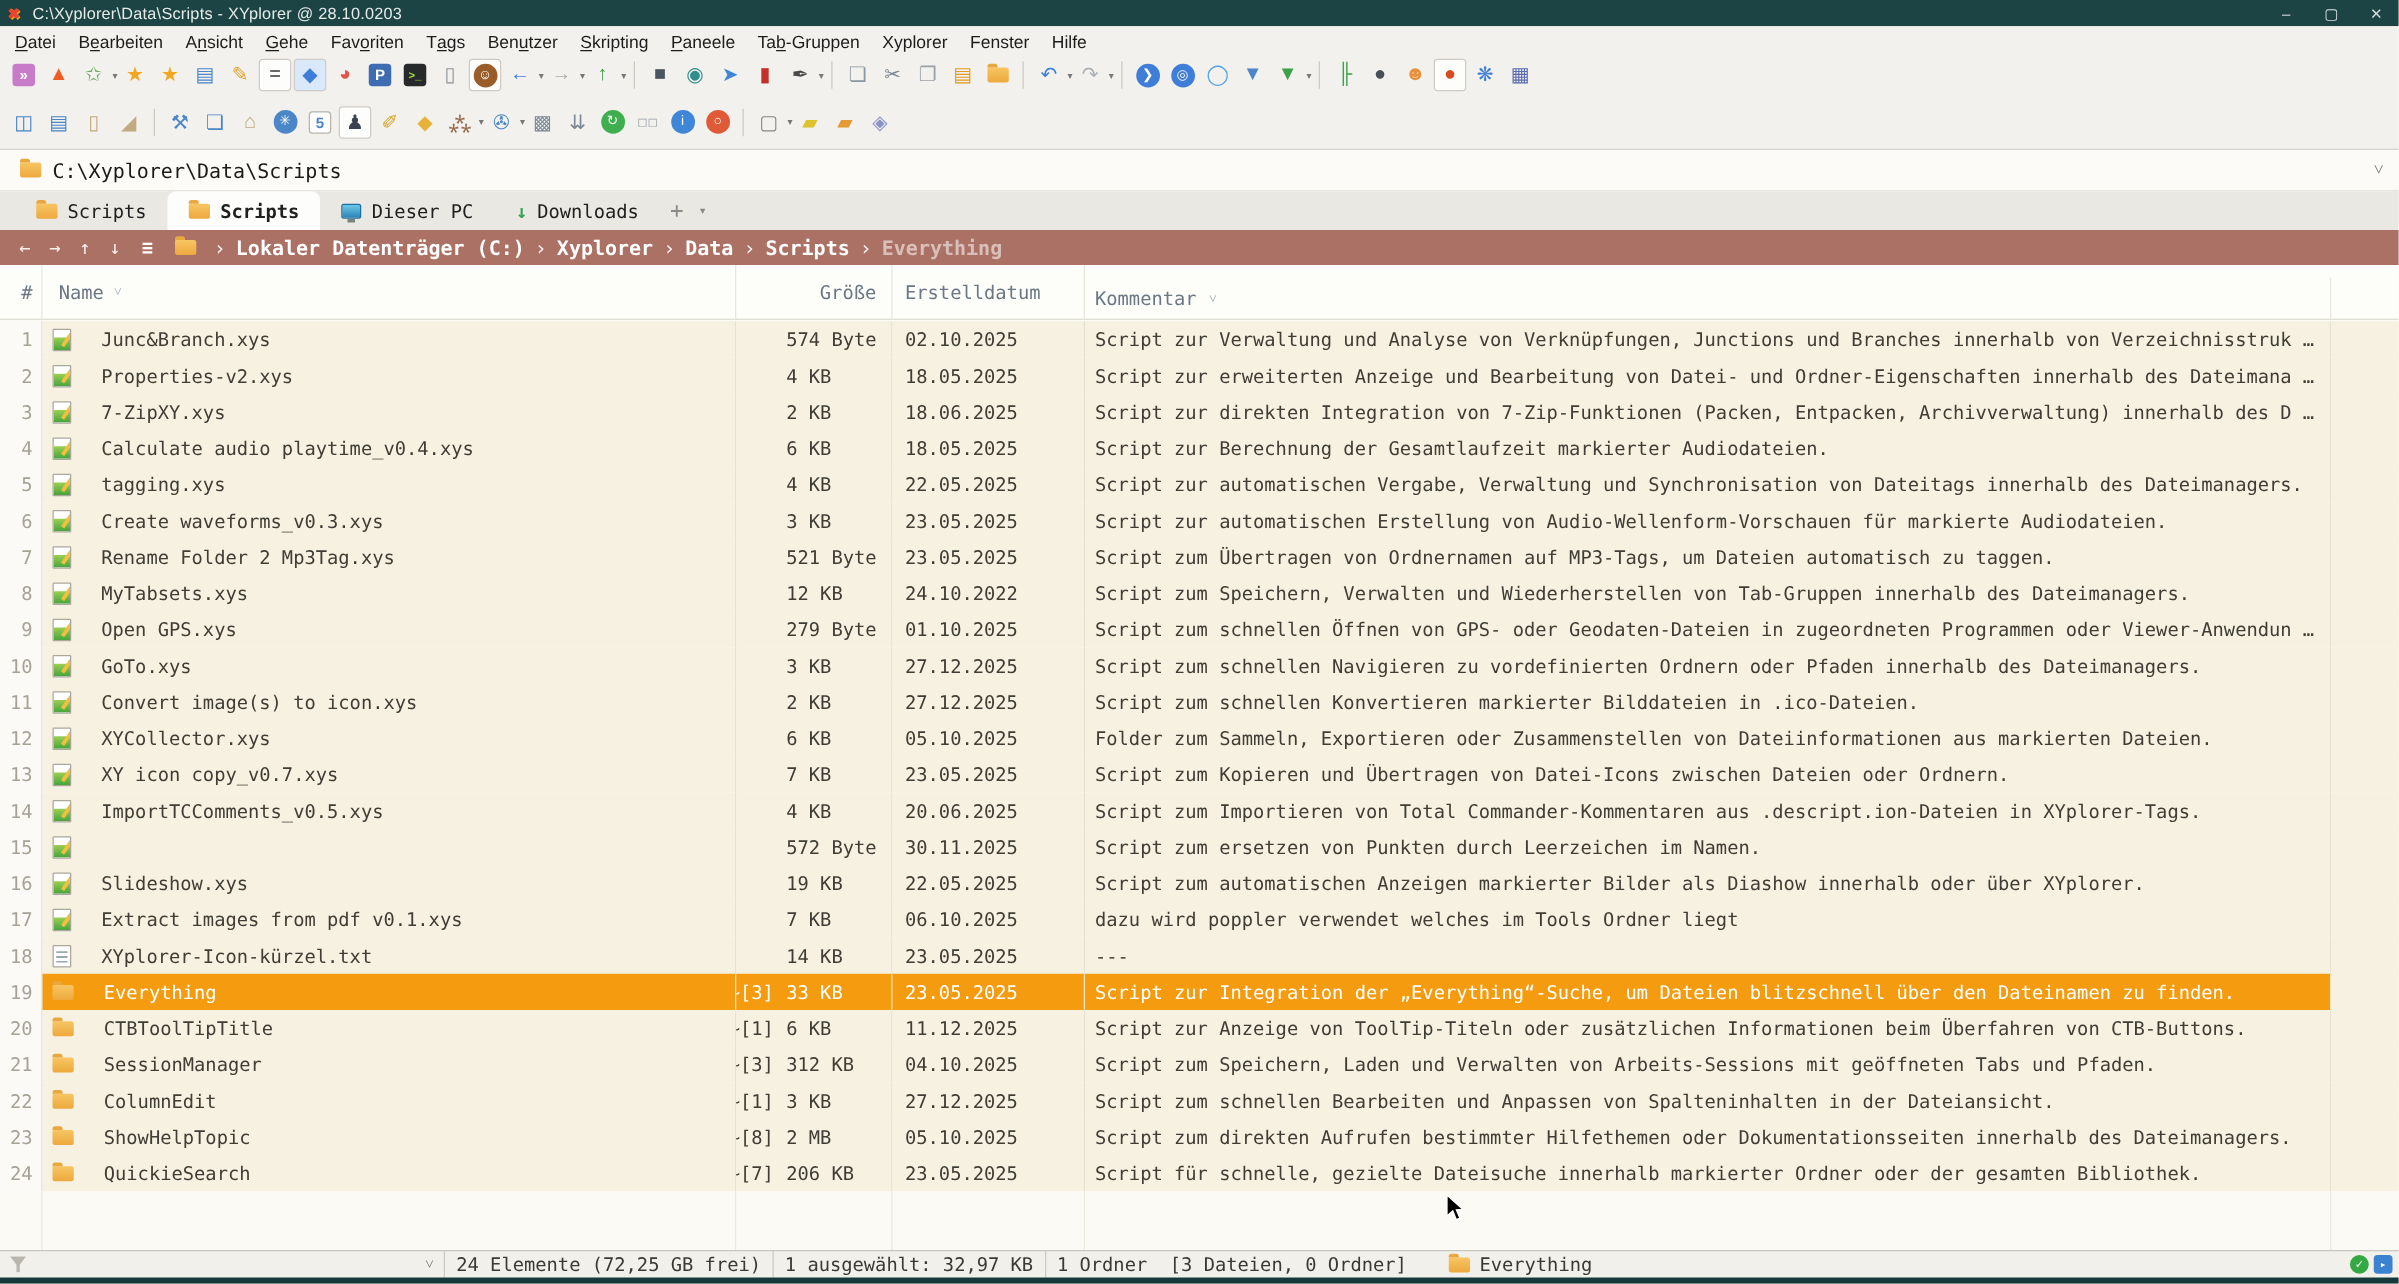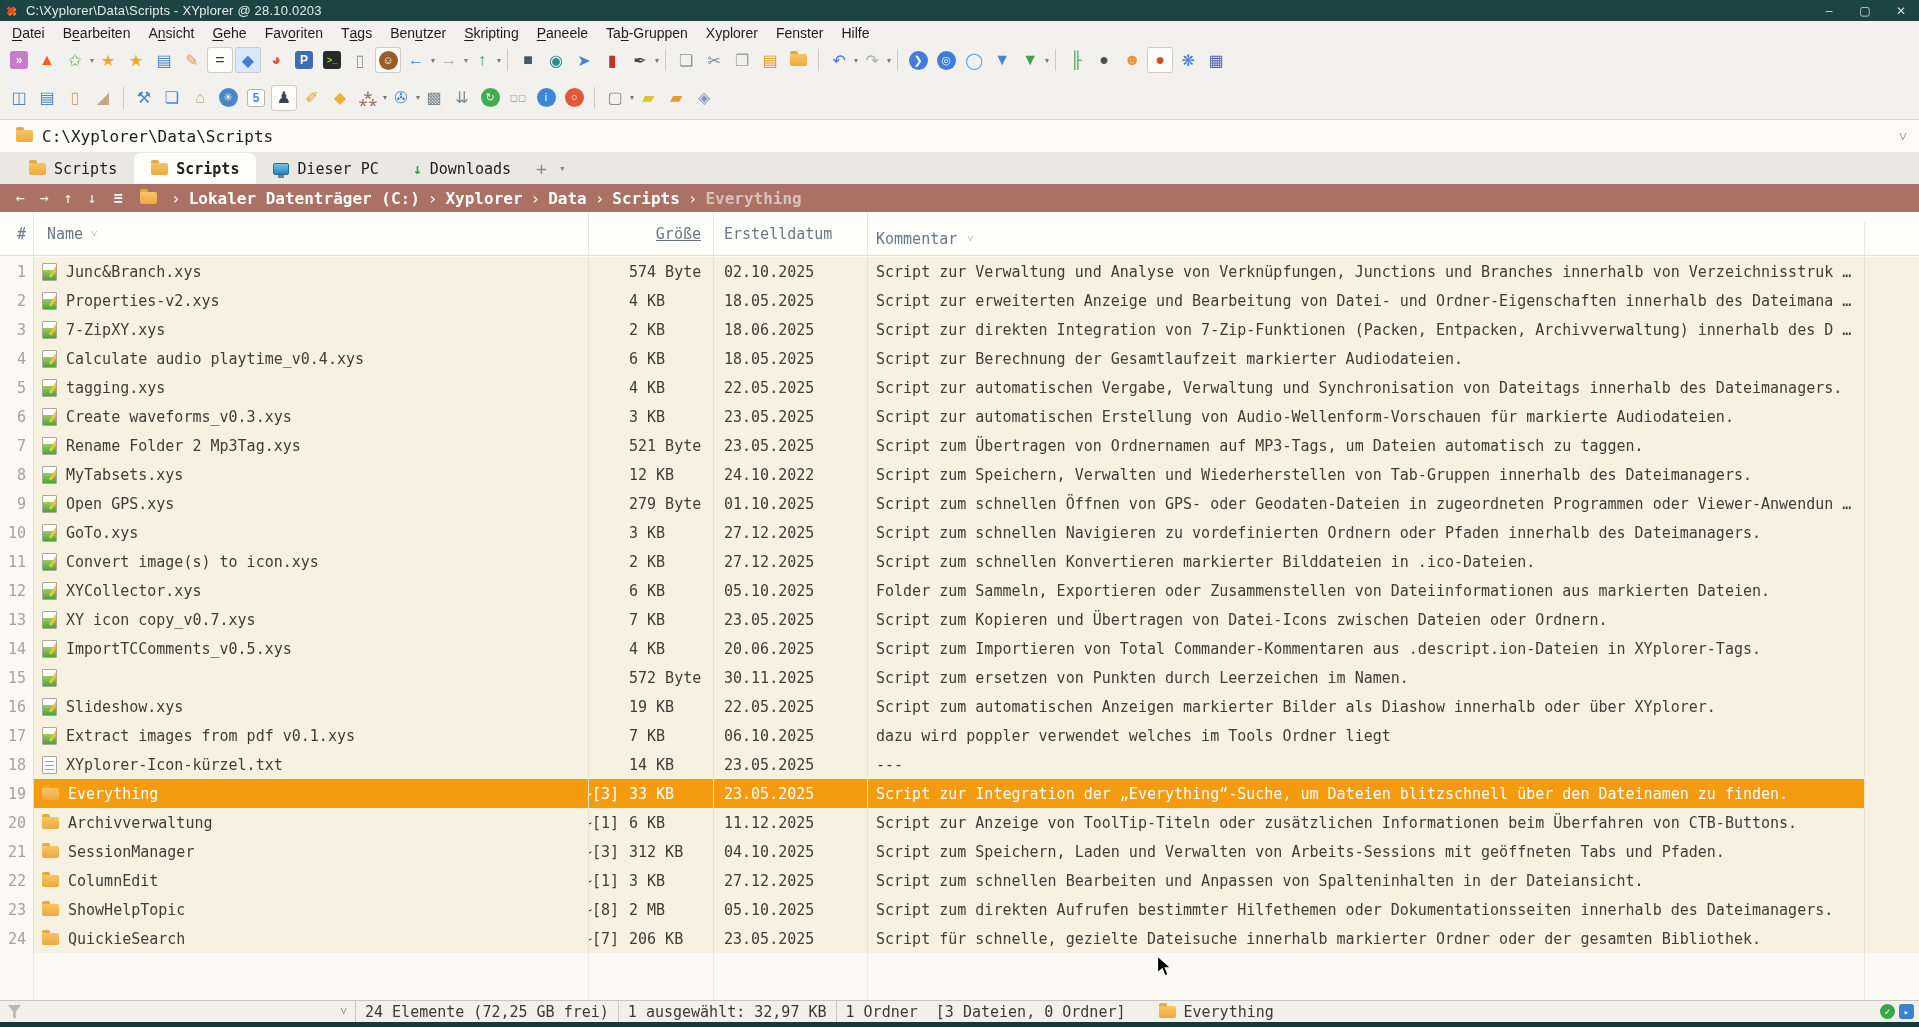--- a/index.html
+++ b/index.html
@@ -72,33 +72,33 @@
   .crumb-sep { font-weight:normal; margin:0 8px; color:rgba(255,255,255,.92); }
   .crumb.dim { color:rgba(255,255,255,.55); }
 
   
   .grid-cols { display:grid; grid-template-columns:34px 555px 125px 154px 997px 1fr; }
   .listheader { position:absolute; left:0; top:212px; width:100%; height:44px; background:#fdfdfa;
     border-bottom:1px solid #e0ddd4; font-size:15px; color:#6b7784; }
   .listheader > div { display:flex; align-items:center; border-right:1px solid #e9e6dd; }
   .listheader .h-num { justify-content:flex-end; padding-right:7px; }
   .listheader .h-name { padding-left:13px; gap:8px; }
-  .listheader .h-size { justify-content:flex-end; padding-right:12px;text-decoration:underline; }
+  .listheader .h-size { justify-content:flex-end; padding-right:12px; }
   .listheader .h-date { padding-left:10px; }
   .listheader .h-comment { padding-left:8px; gap:10px;margin-top:10px; }
   .listheader .h-tail { border-right:none; }
   .sort-chev { font-size:11px; color:#94a0ab; }
 
   .listbody { position:absolute; left:0; top:257px; width:100%; height:743px; background:#fbfaf5; }
   .row { height:29px; font-size:15px; color:#3f3d35; }
   .row > * { display:flex; align-items:center; background:#f6f1e0; border-right:1px solid #e6e2d3;
     overflow:hidden; white-space:nowrap; }
   .c-num { justify-content:flex-end; padding-right:7px; color:#a6a295; background:#fbfaf6 !important;
     border-right:1px solid #e3dfd2 !important; }
-  .c-name { padding-left:8px; gap:9px; }
+  .c-name { padding-left:8px; gap:24px; }
   .c-size { justify-content:flex-end; padding-right:12px; gap:10px; }
   .c-size .sprefix { min-width:36px; text-align:right; }
   .c-size .sval { min-width:72px; text-align:left; }
   .c-date { padding-left:10px; }
   .c-comment { padding-left:8px; }
   .c-tail { border-right:none !important; }
   .row.sel > *:not(.c-num):not(.c-tail) { background:#f59b0f; color:#fff; border-right-color:rgba(255,255,255,.75); }
 
   .ic-xys { width:15px; height:18px; background:#fff; border:1px solid #aaa79d; border-radius:1px;
     position:relative; flex:none; overflow:hidden; }
@@ -747,21 +747,21 @@
         <span class="sval">33 KB</span>
       </div>
       <span class="c-date">23.05.2025</span>
       <span class="c-comment">Script zur Integration der „Everything“-Suche, um Dateien blitzschnell über den Dateinamen zu finden.</span>
       <span class="c-tail"></span>
     </div>
     <div class="row grid-cols">
       <span class="c-num">20</span>
       <div class="c-name">
         <span class="fold"></span>
-        <span>Archivverwaltung</span>
+        <span>CTBToolTipTitle</span>
       </div>
       <div class="c-size">
         <span class="sprefix">~[1]</span>
         <span class="sval">6 KB</span>
       </div>
       <span class="c-date">11.12.2025</span>
       <span class="c-comment">Script zur Anzeige von ToolTip-Titeln oder zusätzlichen Informationen beim Überfahren von CTB-Buttons.</span>
       <span class="c-tail"></span>
     </div>
     <div class="row grid-cols">

